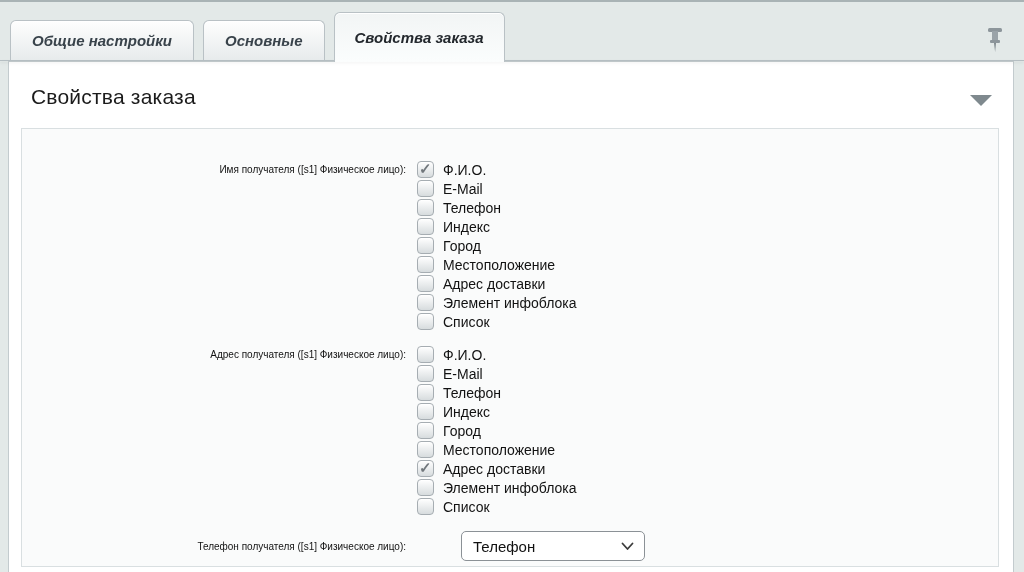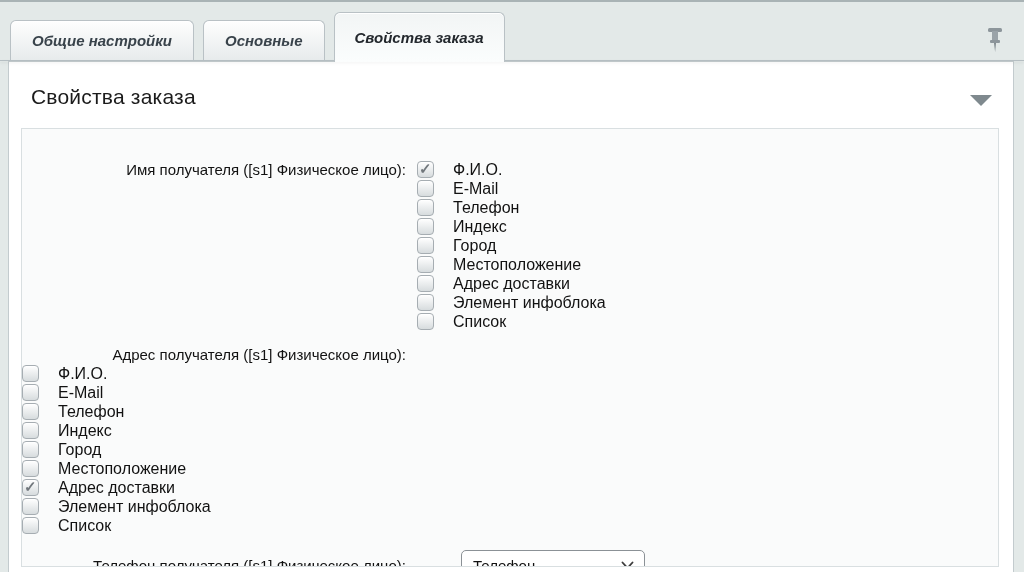--- a/index.html
+++ b/index.html
@@ -54,42 +54,42 @@
     border-top:11px solid #7f898e;
   }
   .form-panel{
     position:absolute;left:12px;top:66px;width:978px;height:439px;
     box-sizing:border-box;background:#fafbfb;border:1px solid #d9dfe1;
     overflow:hidden;
   }
   
   .form-row{display:flex;align-items:flex-start;}
   .form-row.r0{margin-top:31px;}
-  .form-row.r1{margin-top:14px;flex-direction:column;}
+  .form-row.r1{margin-top:14px;}
   .form-row.r2{margin-top:15px;align-items:center;gap:44px;}
   .row-label{
     flex:none;width:384px;padding-right:11px;text-align:right;
-    font-size:15px;line-height:19px;color:#121212;
+    font-size:10px;line-height:19px;color:#121212;
   }
   .row-control{flex:1;}
   .cb-item{display:flex;align-items:center;height:19px;}
   .cb{
     position:relative;flex:none;width:15px;height:15px;
     border:1px solid #a6adb2;border-radius:4px;
     background:linear-gradient(#ffffff,#d7dcde);
     box-shadow:inset 0 1px 0 rgba(255,255,255,.9);
     cursor:pointer;
   }
   .cb .mark{
     display:none;position:absolute;top:-3px;left:1px;
     font-size:15px;font-weight:bold;color:#71777c;line-height:1;
     transform:translateY(2px);
   }
   .cb.checked .mark{display:block;}
-  .cb-label{margin-left:19px;font-size:16px;color:#121212;white-space:nowrap;}
+  .cb-label{margin-left:9px;font-size:14px;color:#121212;white-space:nowrap;}
   .select{
     width:184px;height:30px;box-sizing:border-box;cursor:pointer;
     border:1px solid #8b9196;border-radius:5px;background:#ffffff;
     display:flex;align-items:center;padding:0 10px 0 11px;
     font-size:15px;color:#111111;
   }
   .select .sv{flex:1;white-space:nowrap;}
 </style>
 </head>
 <body>

